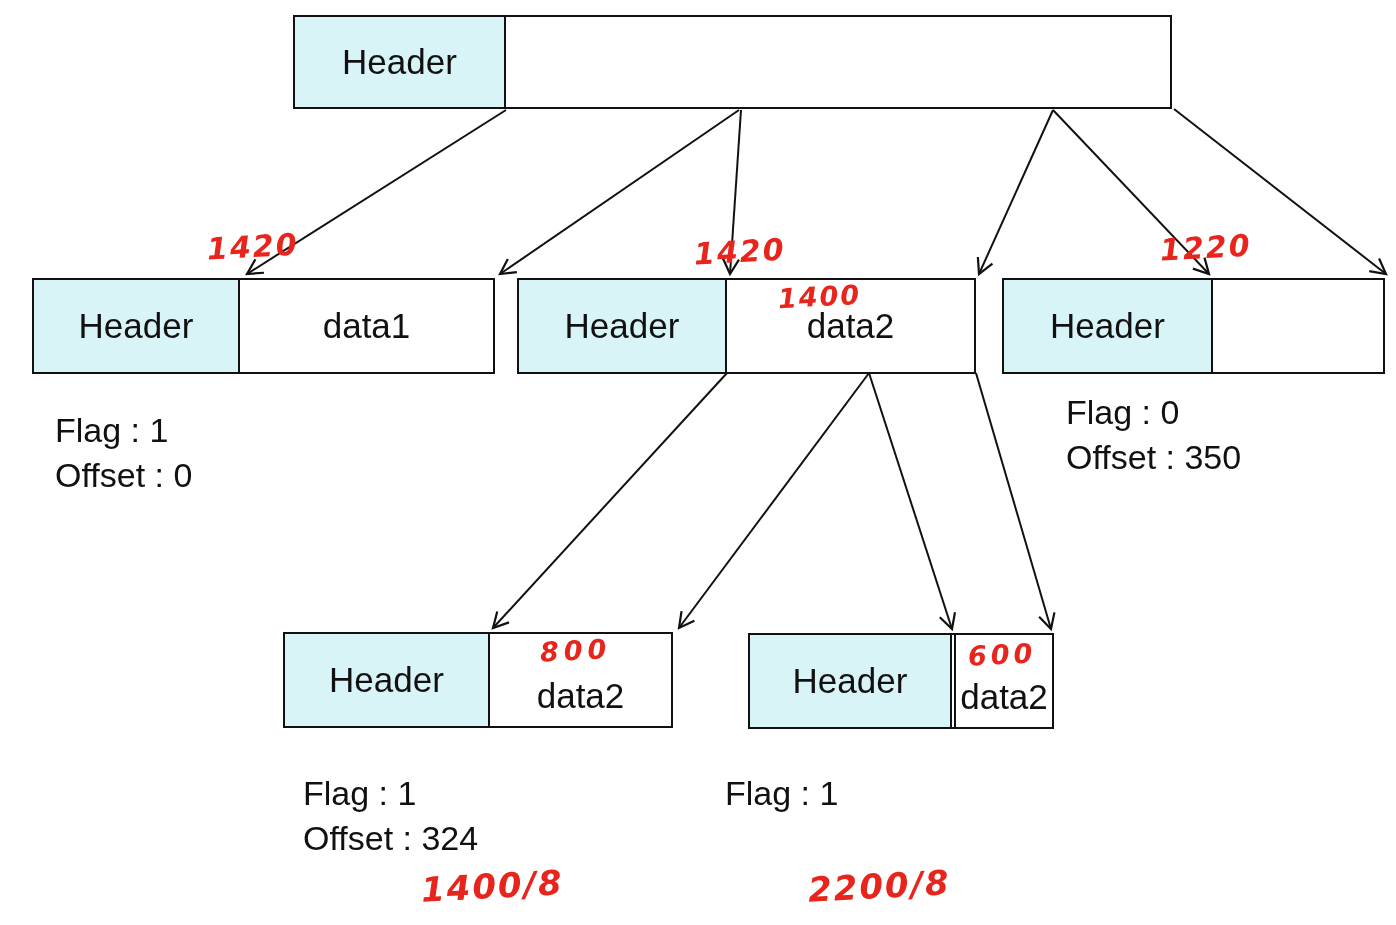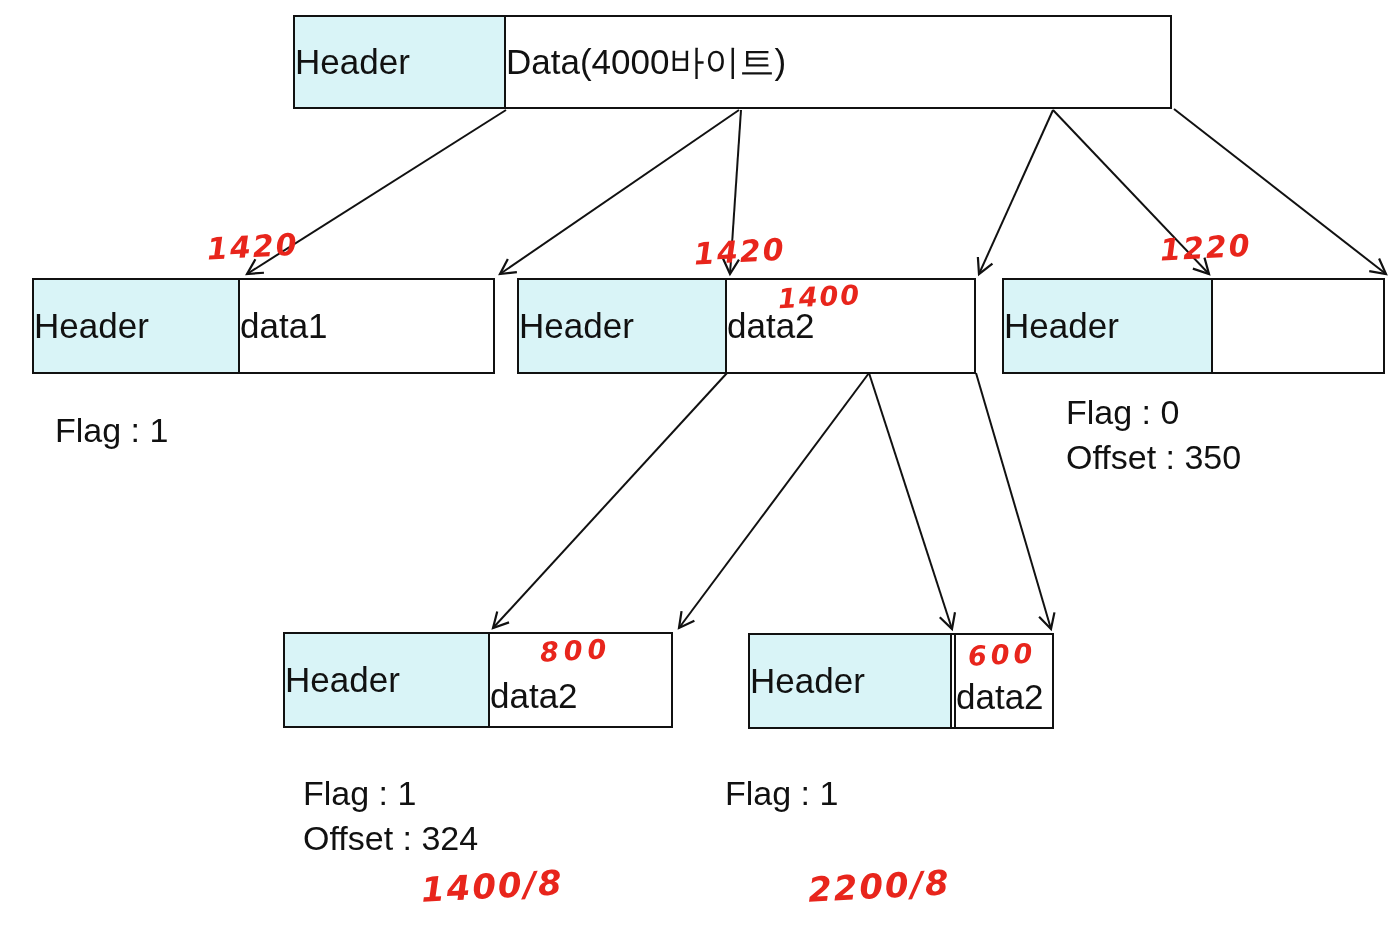--- a/index.html
+++ b/index.html
@@ -13,21 +13,21 @@
   }
   .arrows{position:absolute;left:0;top:0;width:1396px;height:925px;pointer-events:none;}
   .packet{
     position:absolute;
     display:flex;
     border:2.5px solid #111;
     background:#fff;
     box-sizing:border-box;
   }
   .cell{
-    display:flex;align-items:center;justify-content:flex-start;
+    display:flex;align-items:center;justify-content:center;
     font-size:35px;
     box-sizing:border-box;
     white-space:nowrap;
   }
   .cell.hdr{
     background:var(--header-fill,#d9f4f7);
     border-right:2.5px solid #111;
     flex:0 0 auto;
   }
   .cell.data{flex:1 1 auto;}
@@ -74,23 +74,20 @@
       <line x1="869" y1="373" x2="679" y2="628" marker-end="url(#ah)"></line>
       <line x1="869" y1="373" x2="952" y2="629" marker-end="url(#ah)"></line>
       <line x1="976" y1="373" x2="1051" y2="629" marker-end="url(#ah)"></line>
     </g>
   </svg>
 
   <div class="packet" style="left:293px;top:15px;width:879px;height:94px;">
     <div class="cell hdr" style="width:211px;">
       <span>Header</span>
     </div>
-    <div class="cell data">
-      <span>Data(4000바이트)</span>
-    </div>
   </div>
 
   <div class="packet" style="left:32px;top:278px;width:463px;height:96px;">
     <div class="cell hdr" style="width:206px;">
       <span>Header</span>
     </div>
     <div class="cell data">
       <span>data1</span>
     </div>
   </div>
@@ -130,20 +127,21 @@
 
   <span class="red-note" style="left:207px;top:229px;">1420</span>
   <span class="red-note" style="left:694px;top:234px;">1420</span>
   <span class="red-note" style="left:1160px;top:230px;">1220</span>
   <span class="red-note" style="left:778px;top:281px;font-size:27px;">1400</span>
   <span class="red-note" style="left:540px;top:635px;font-size:27px;letter-spacing:5px;">800</span>
   <span class="red-note" style="left:968px;top:639px;font-size:27px;letter-spacing:4px;">600</span>
 
   <div class="flagblock" style="left:55px;top:408px;">
     <div>Flag : 1</div>
+    <div>Offset : 0</div>
   </div>
 
   <div class="flagblock" style="left:1066px;top:390px;">
     <div>Flag : 0</div>
     <div>Offset : 350</div>
   </div>
 
   <div class="flagblock" style="left:303px;top:771px;">
     <div>Flag : 1</div>
     <div>Offset : 324</div>

